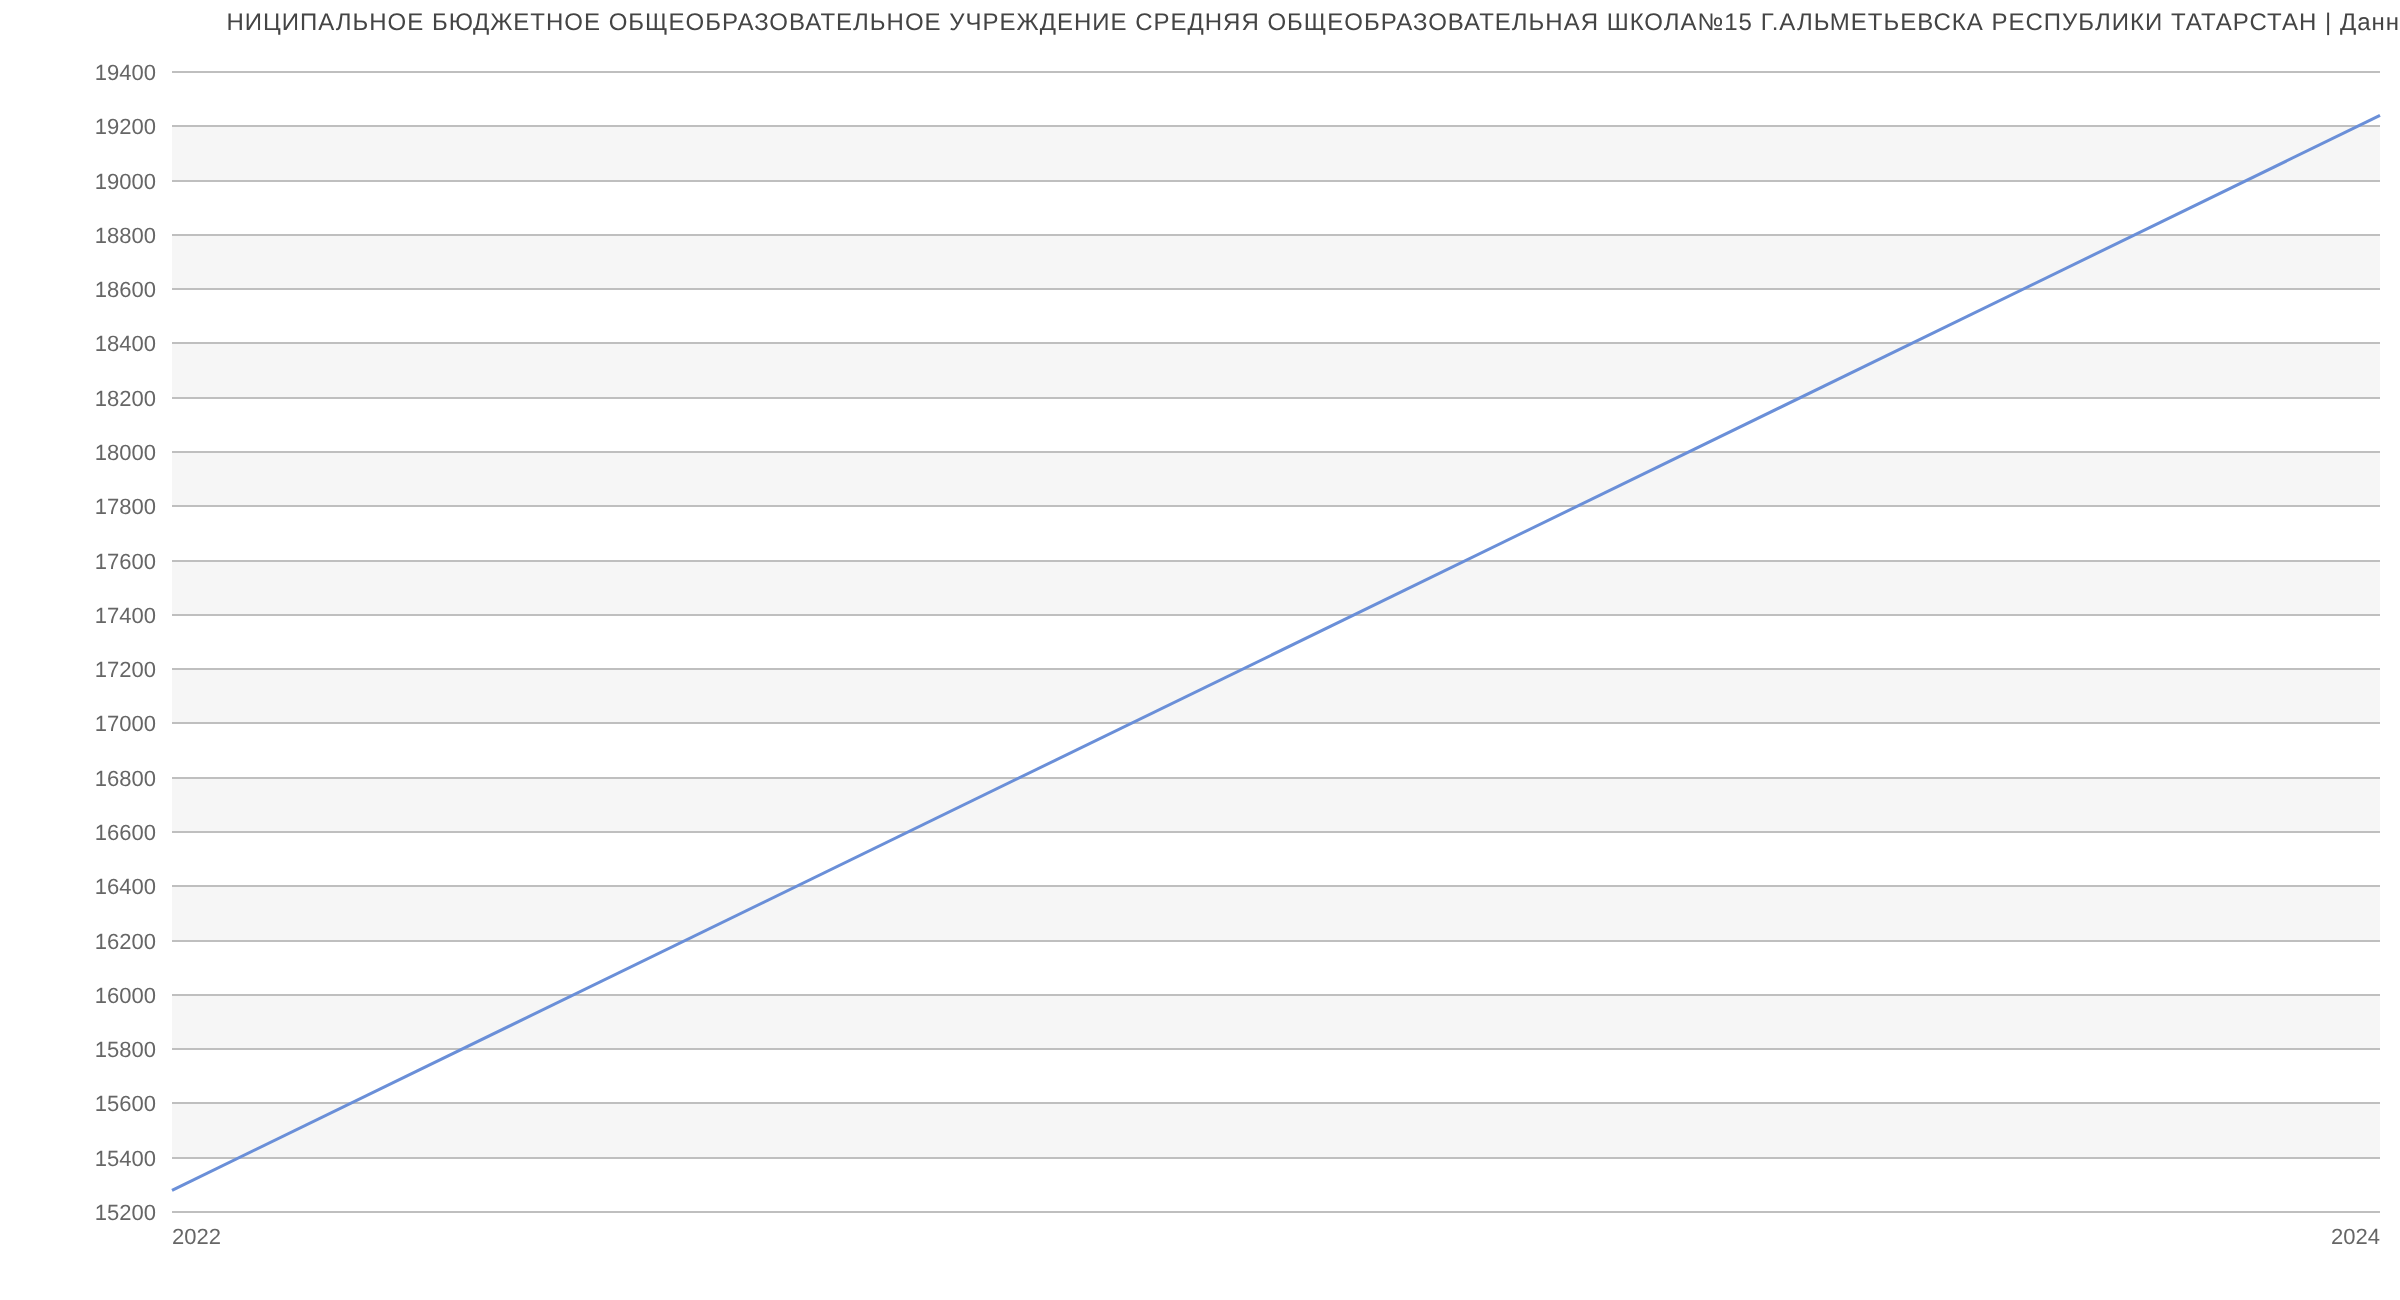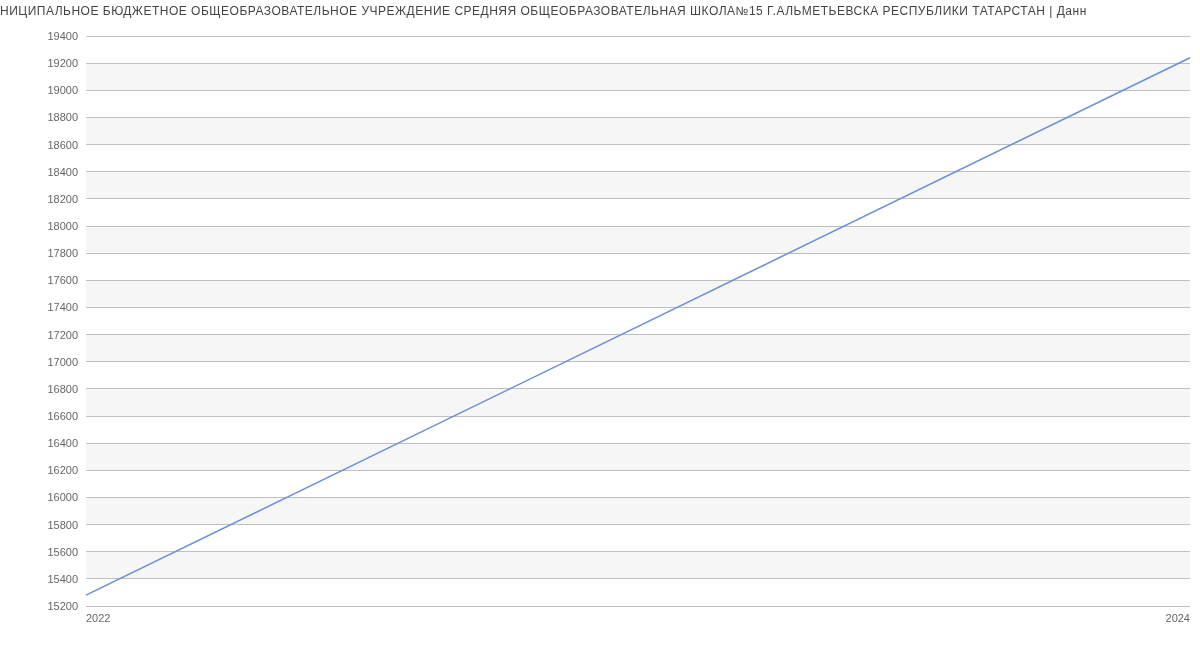--- a/index.html
+++ b/index.html
@@ -5,21 +5,21 @@
   html, body {
     margin: 0;
     padding: 0;
     width: 1200px;
     height: 650px;
     background: #ffffff;
     font-family: Verdana, Arial, sans-serif;
     overflow: hidden;
   }
   .title {
-    text-align: left;
+    text-align: right;
     font-size: 12px;
     color: #444;
     letter-spacing: 0.5px;
     padding-top: 4px;
     white-space: nowrap;
   }
   .chart-wrap {
     position: relative;
     width: 1200px;
     height: 630px;

